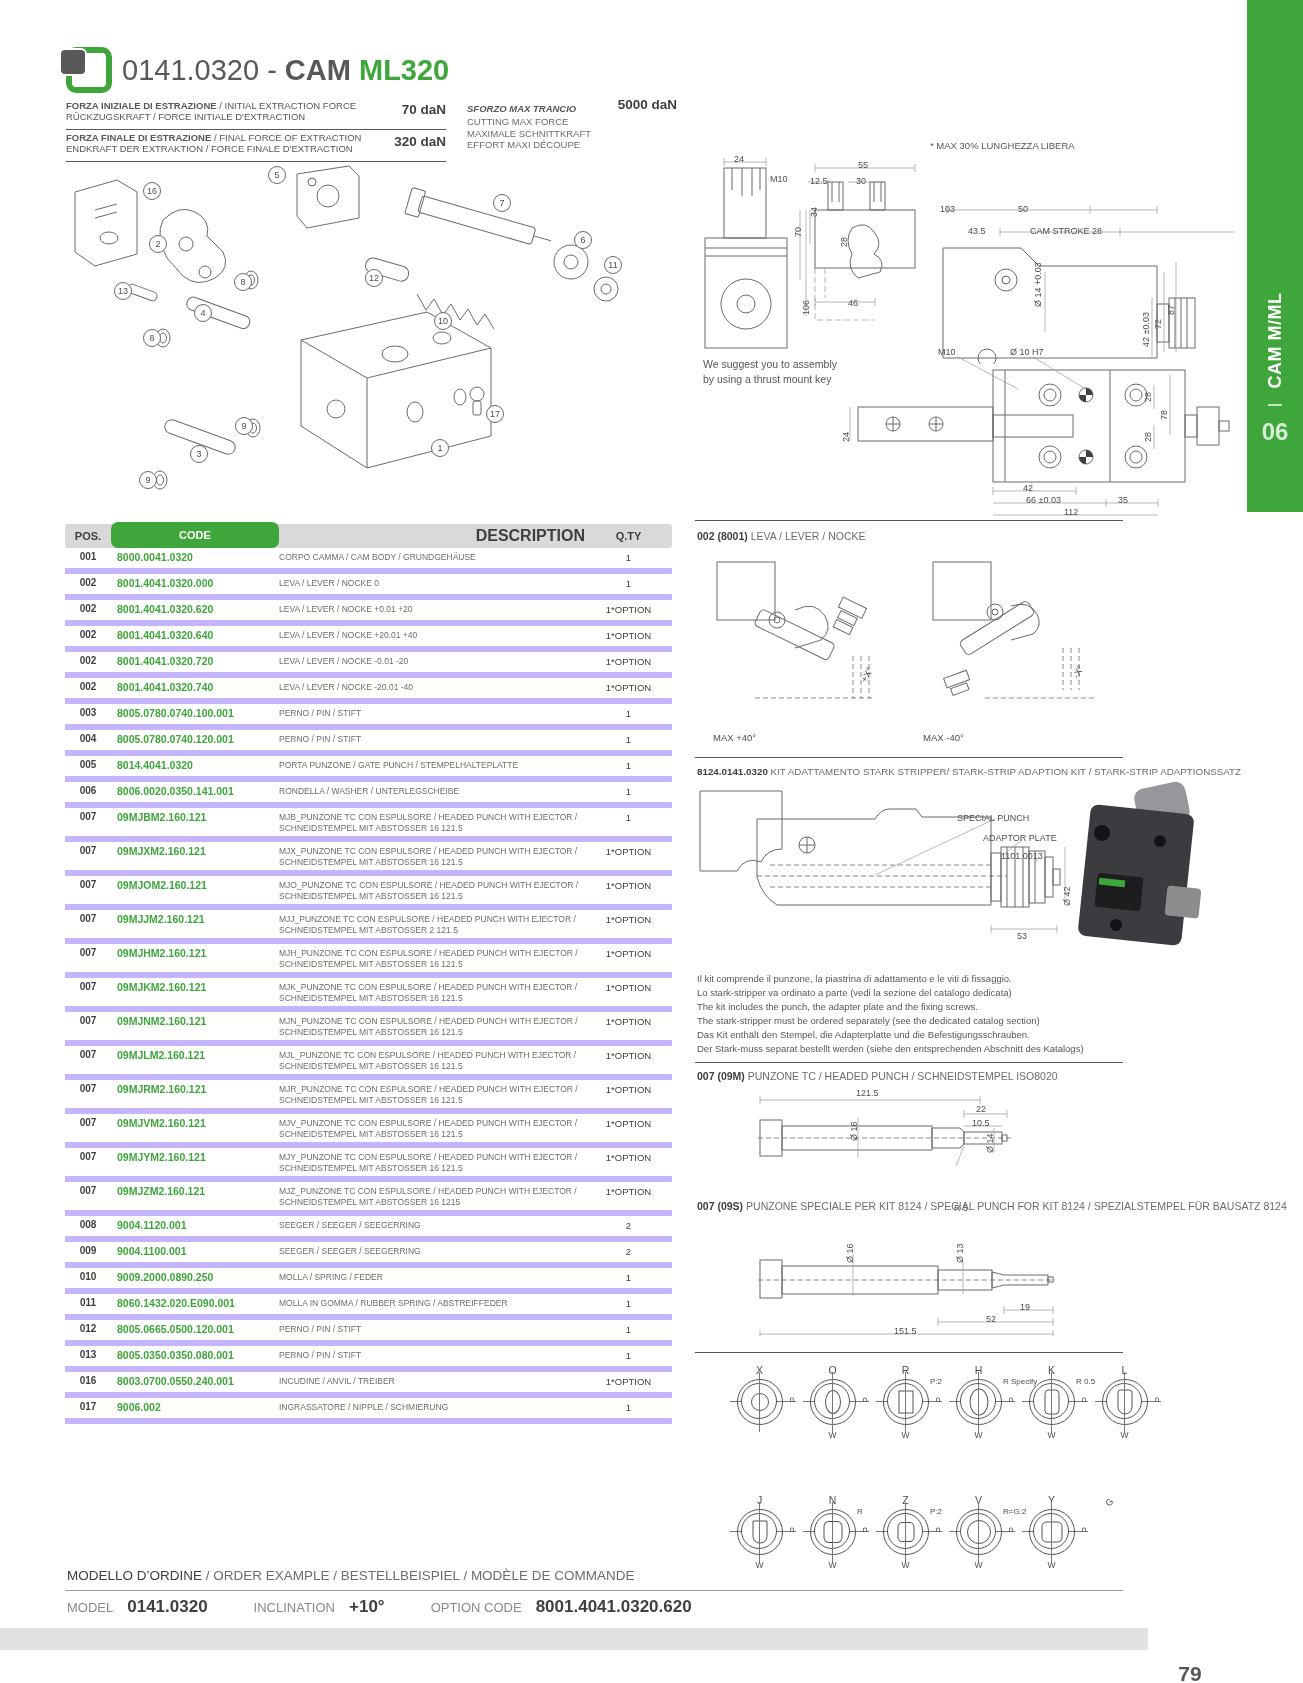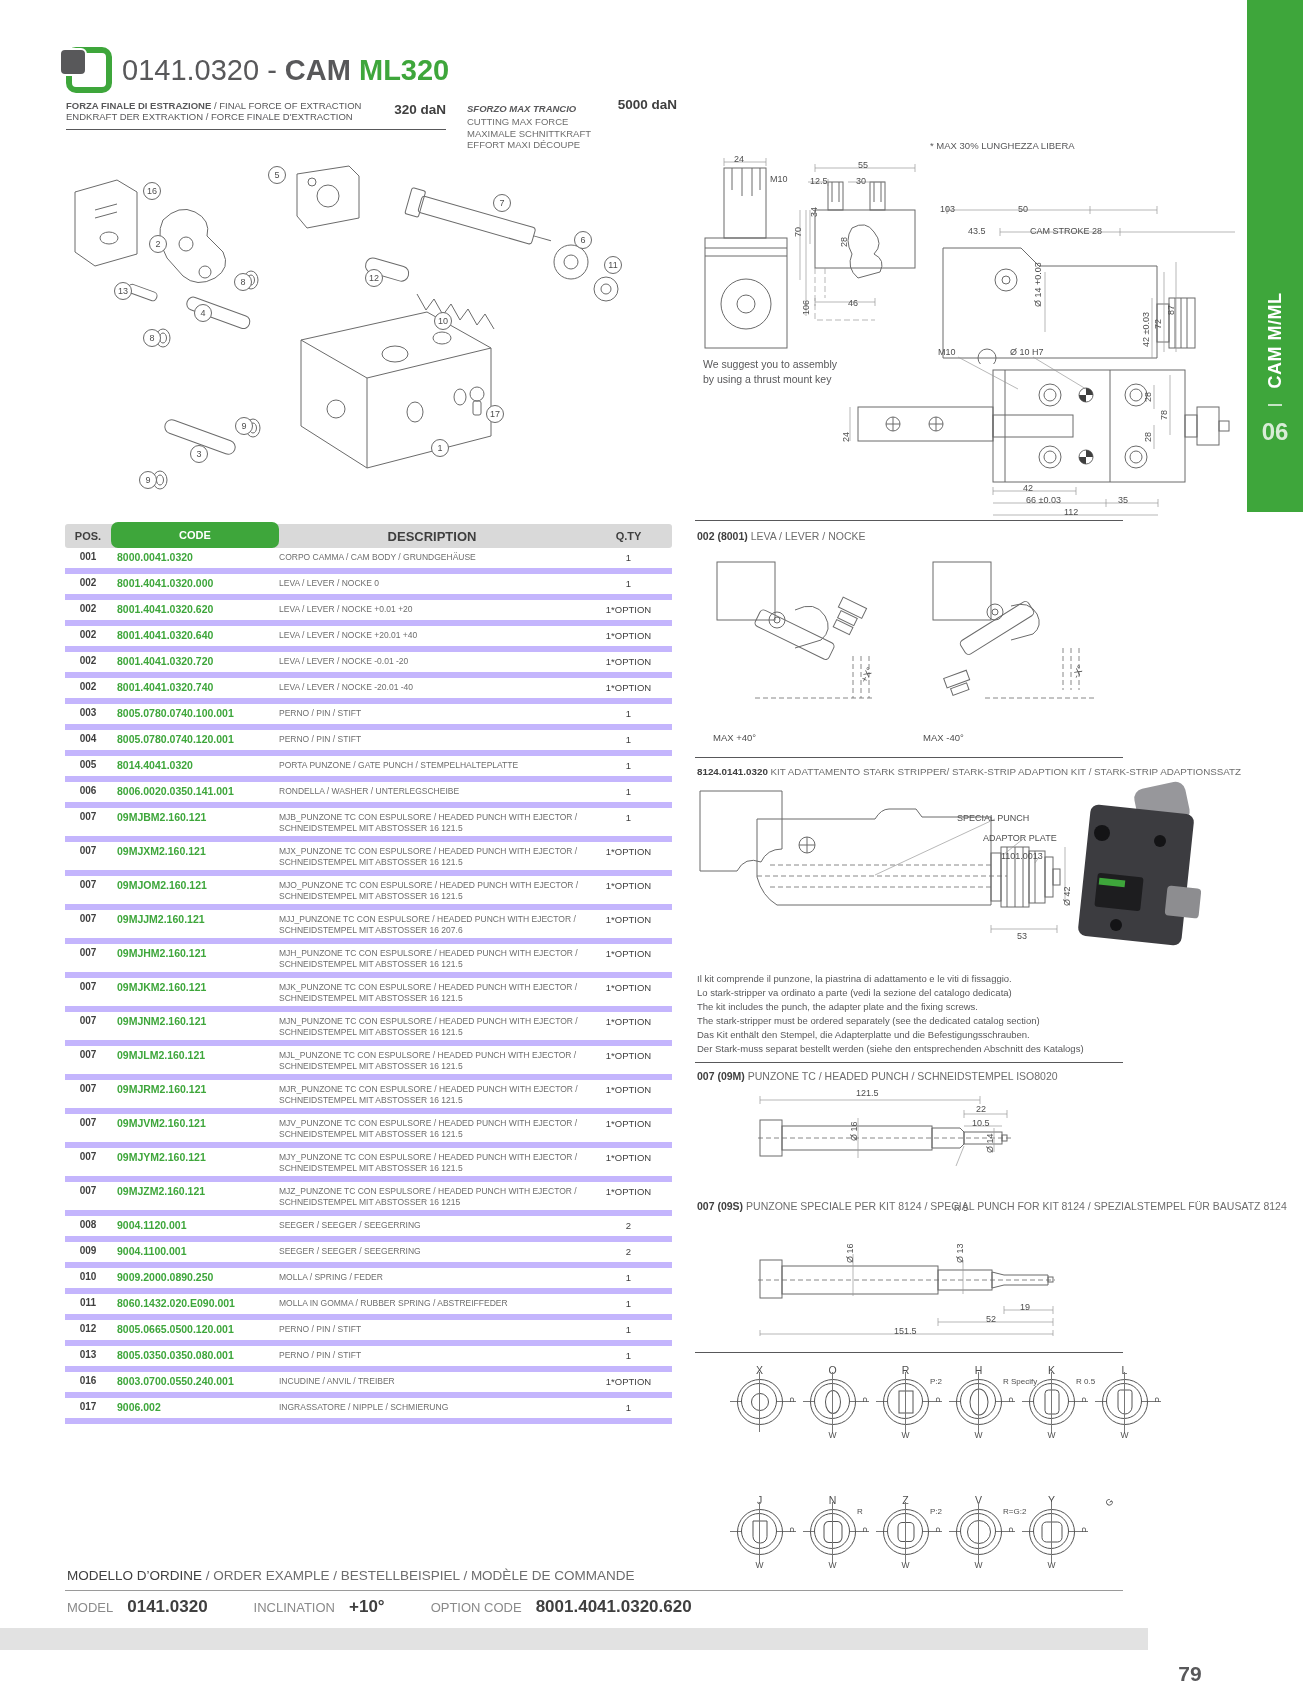--- a/index.html
+++ b/index.html
@@ -39,21 +39,21 @@
   .balloon{position:absolute;width:16px;height:16px;margin:-8px 0 0 -8px;border:1px solid #6a6a6a;border-radius:50%;
       background:#fff;font-size:9px;color:#4e4e4e;display:flex;align-items:center;justify-content:center;}
   .note-tr{position:absolute;left:930px;top:140px;font-size:9.5px;color:#58585a;}
   .asm-note{position:absolute;left:703px;top:357px;font-size:10.5px;color:#58585a;line-height:15px;}
   
   .parts{position:absolute;left:65px;top:524px;width:607px;}
   .pt-head{position:relative;height:24px;background:#d9d9d9;border-radius:3px;display:flex;align-items:center;}
   .pt-head .h-pos{width:46px;text-align:center;font-weight:bold;font-size:11px;color:#3f3f3f;}
   .pt-head .h-code{width:168px;height:26px;margin-top:-2px;background:#3ea63b;border-radius:7px;color:#fff;
       font-weight:bold;font-size:11px;display:flex;align-items:center;justify-content:center;}
-  .pt-head .h-desc{width:306px;text-align:center;font-weight:bold;font-size:13px;color:#3f3f3f;}
+  .pt-head .h-desc{width:306px;text-align:right;font-weight:bold;font-size:16px;color:#3f3f3f;}
   .pt-head .h-qty{width:87px;text-align:center;font-weight:bold;font-size:11px;color:#3f3f3f;}
   .pt-row{display:flex;border-bottom:6px solid #c4b5fd;padding:3px 0;min-height:14px;align-items:flex-start;}
   .pt-row .c-pos{width:46px;text-align:center;font-weight:bold;font-size:10px;color:#3f3f3f;}
   .pt-row .c-code{width:168px;padding-left:6px;box-sizing:border-box;font-weight:bold;font-size:10.5px;color:#3ea63b;}
   .pt-row .c-desc{width:306px;font-size:8.5px;color:#6d6d6d;line-height:10.5px;padding-top:1px;}
   .pt-row .c-qty{width:87px;text-align:center;font-size:9.5px;color:#3f3f3f;padding-top:1px;}
   
   .divider{position:absolute;left:695px;width:428px;border-top:1.3px solid #58585a;}
   .sec-title{position:absolute;left:697px;font-size:10.5px;white-space:nowrap;color:#6d6d6d;}
   .sec-title .b{font-weight:bold;color:#3f3f3f;}
@@ -120,20 +120,25 @@
   <div class="logo">
     <div class="outer"></div>
       <div class="inner"></div>
   </div>
   <div class="title">
     <span class="reg">0141.0320 - </span><span class="b">CAM </span><span class="g">ML320</span>
   </div>
 
   <div class="forces">
 
+      <div class="force-row">
+        <div class="l1"><span class="bold">FORZA INIZIALE DI ESTRAZIONE</span><span> / INITIAL EXTRACTION FORCE</span></div>
+        <div class="l2">RÜCKZUGSKRAFT / FORCE INITIALE D'EXTRACTION</div>
+        <div class="val">70 daN</div>
+      </div>
 
       <div class="force-row">
         <div class="l1"><span class="bold">FORZA FINALE DI ESTRAZIONE</span><span> / FINAL FORCE OF EXTRACTION</span></div>
         <div class="l2">ENDKRAFT DER EXTRAKTION / FORCE FINALE D'EXTRACTION</div>
         <div class="val">320 daN</div>
       </div>
     </div>
   <div class="maxcut">
     <span class="t">SFORZO MAX TRANCIO</span>
     <span class="v">5000 daN</span>
@@ -432,21 +437,21 @@
         <div class="pt-row">
           <div class="c-pos">007</div>
           <div class="c-code">09MJOM2.160.121</div>
           <div class="c-desc">MJO_PUNZONE TC CON ESPULSORE / HEADED PUNCH WITH EJECTOR / SCHNEIDSTEMPEL MIT ABSTOSSER 16 121.5</div>
           <div class="c-qty">1*OPTION</div>
         </div>
 
         <div class="pt-row">
           <div class="c-pos">007</div>
           <div class="c-code">09MJJM2.160.121</div>
-          <div class="c-desc">MJJ_PUNZONE TC CON ESPULSORE / HEADED PUNCH WITH EJECTOR / SCHNEIDSTEMPEL MIT ABSTOSSER 16 207.6</div>
+          <div class="c-desc">MJJ_PUNZONE TC CON ESPULSORE / HEADED PUNCH WITH EJECTOR / SCHNEIDSTEMPEL MIT ABSTOSSER 2 121.5</div>
           <div class="c-qty">1*OPTION</div>
         </div>
 
         <div class="pt-row">
           <div class="c-pos">007</div>
           <div class="c-code">09MJHM2.160.121</div>
           <div class="c-desc">MJH_PUNZONE TC CON ESPULSORE / HEADED PUNCH WITH EJECTOR / SCHNEIDSTEMPEL MIT ABSTOSSER 16 121.5</div>
           <div class="c-qty">1*OPTION</div>
         </div>
 

